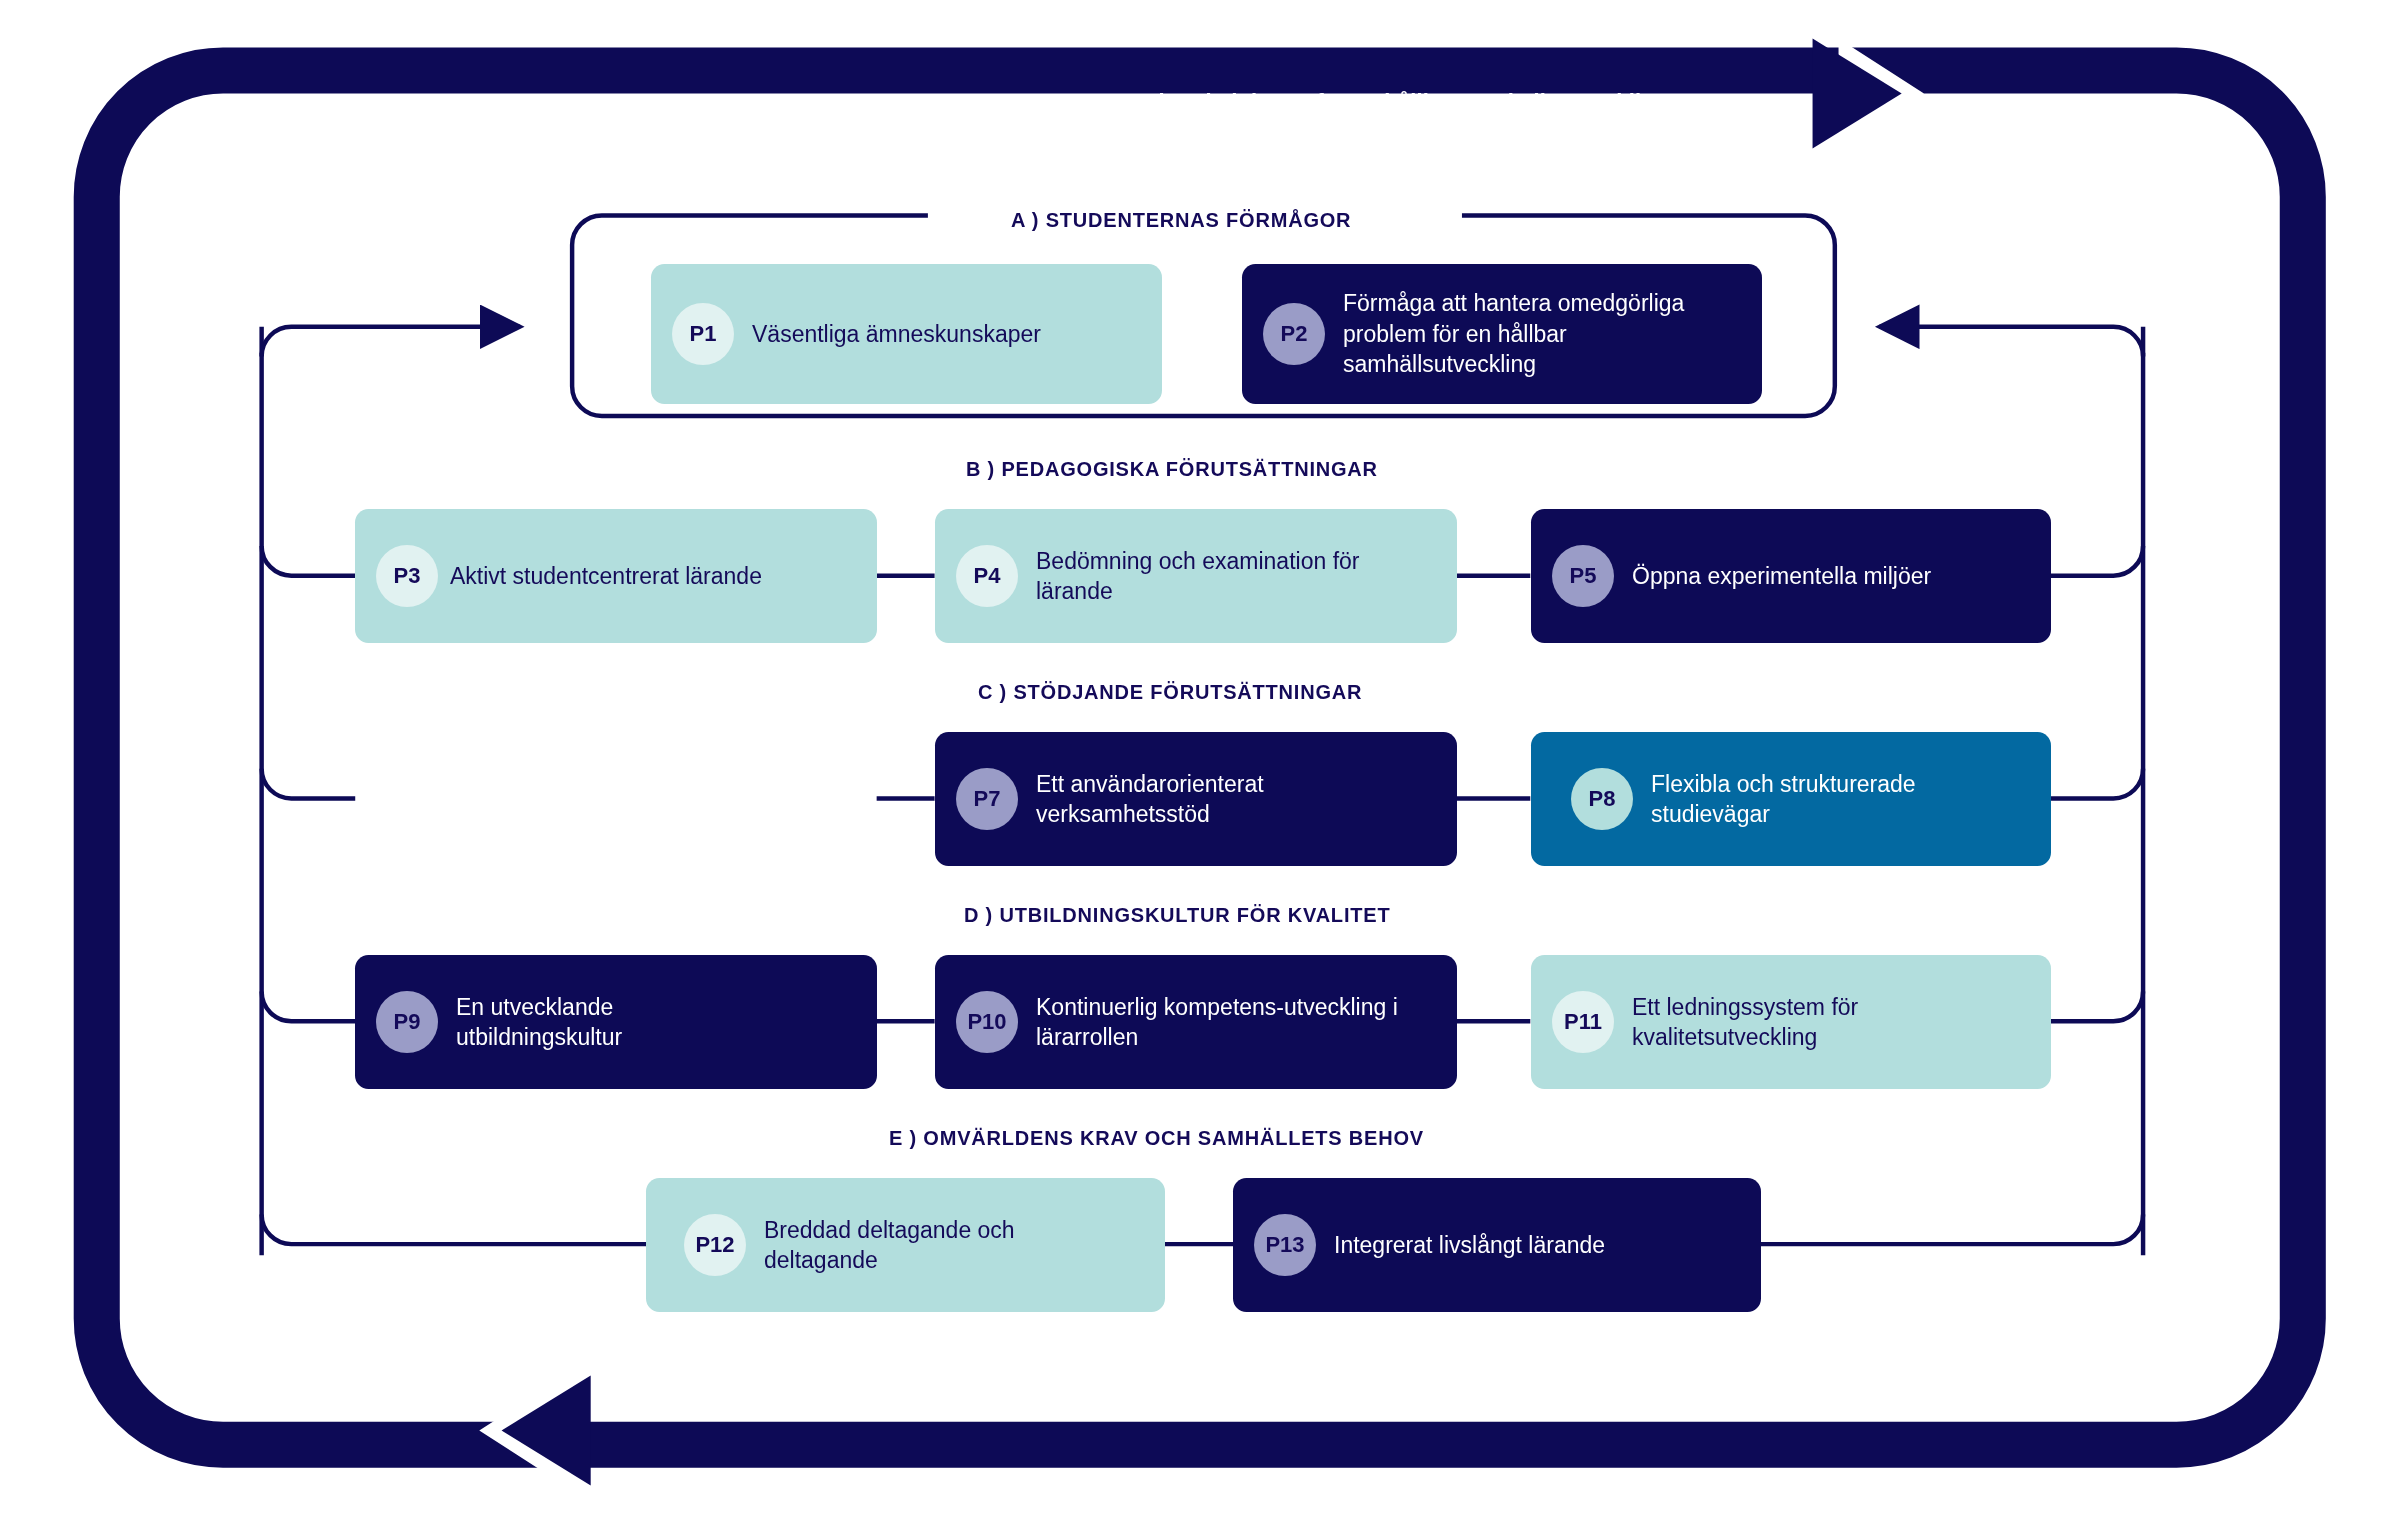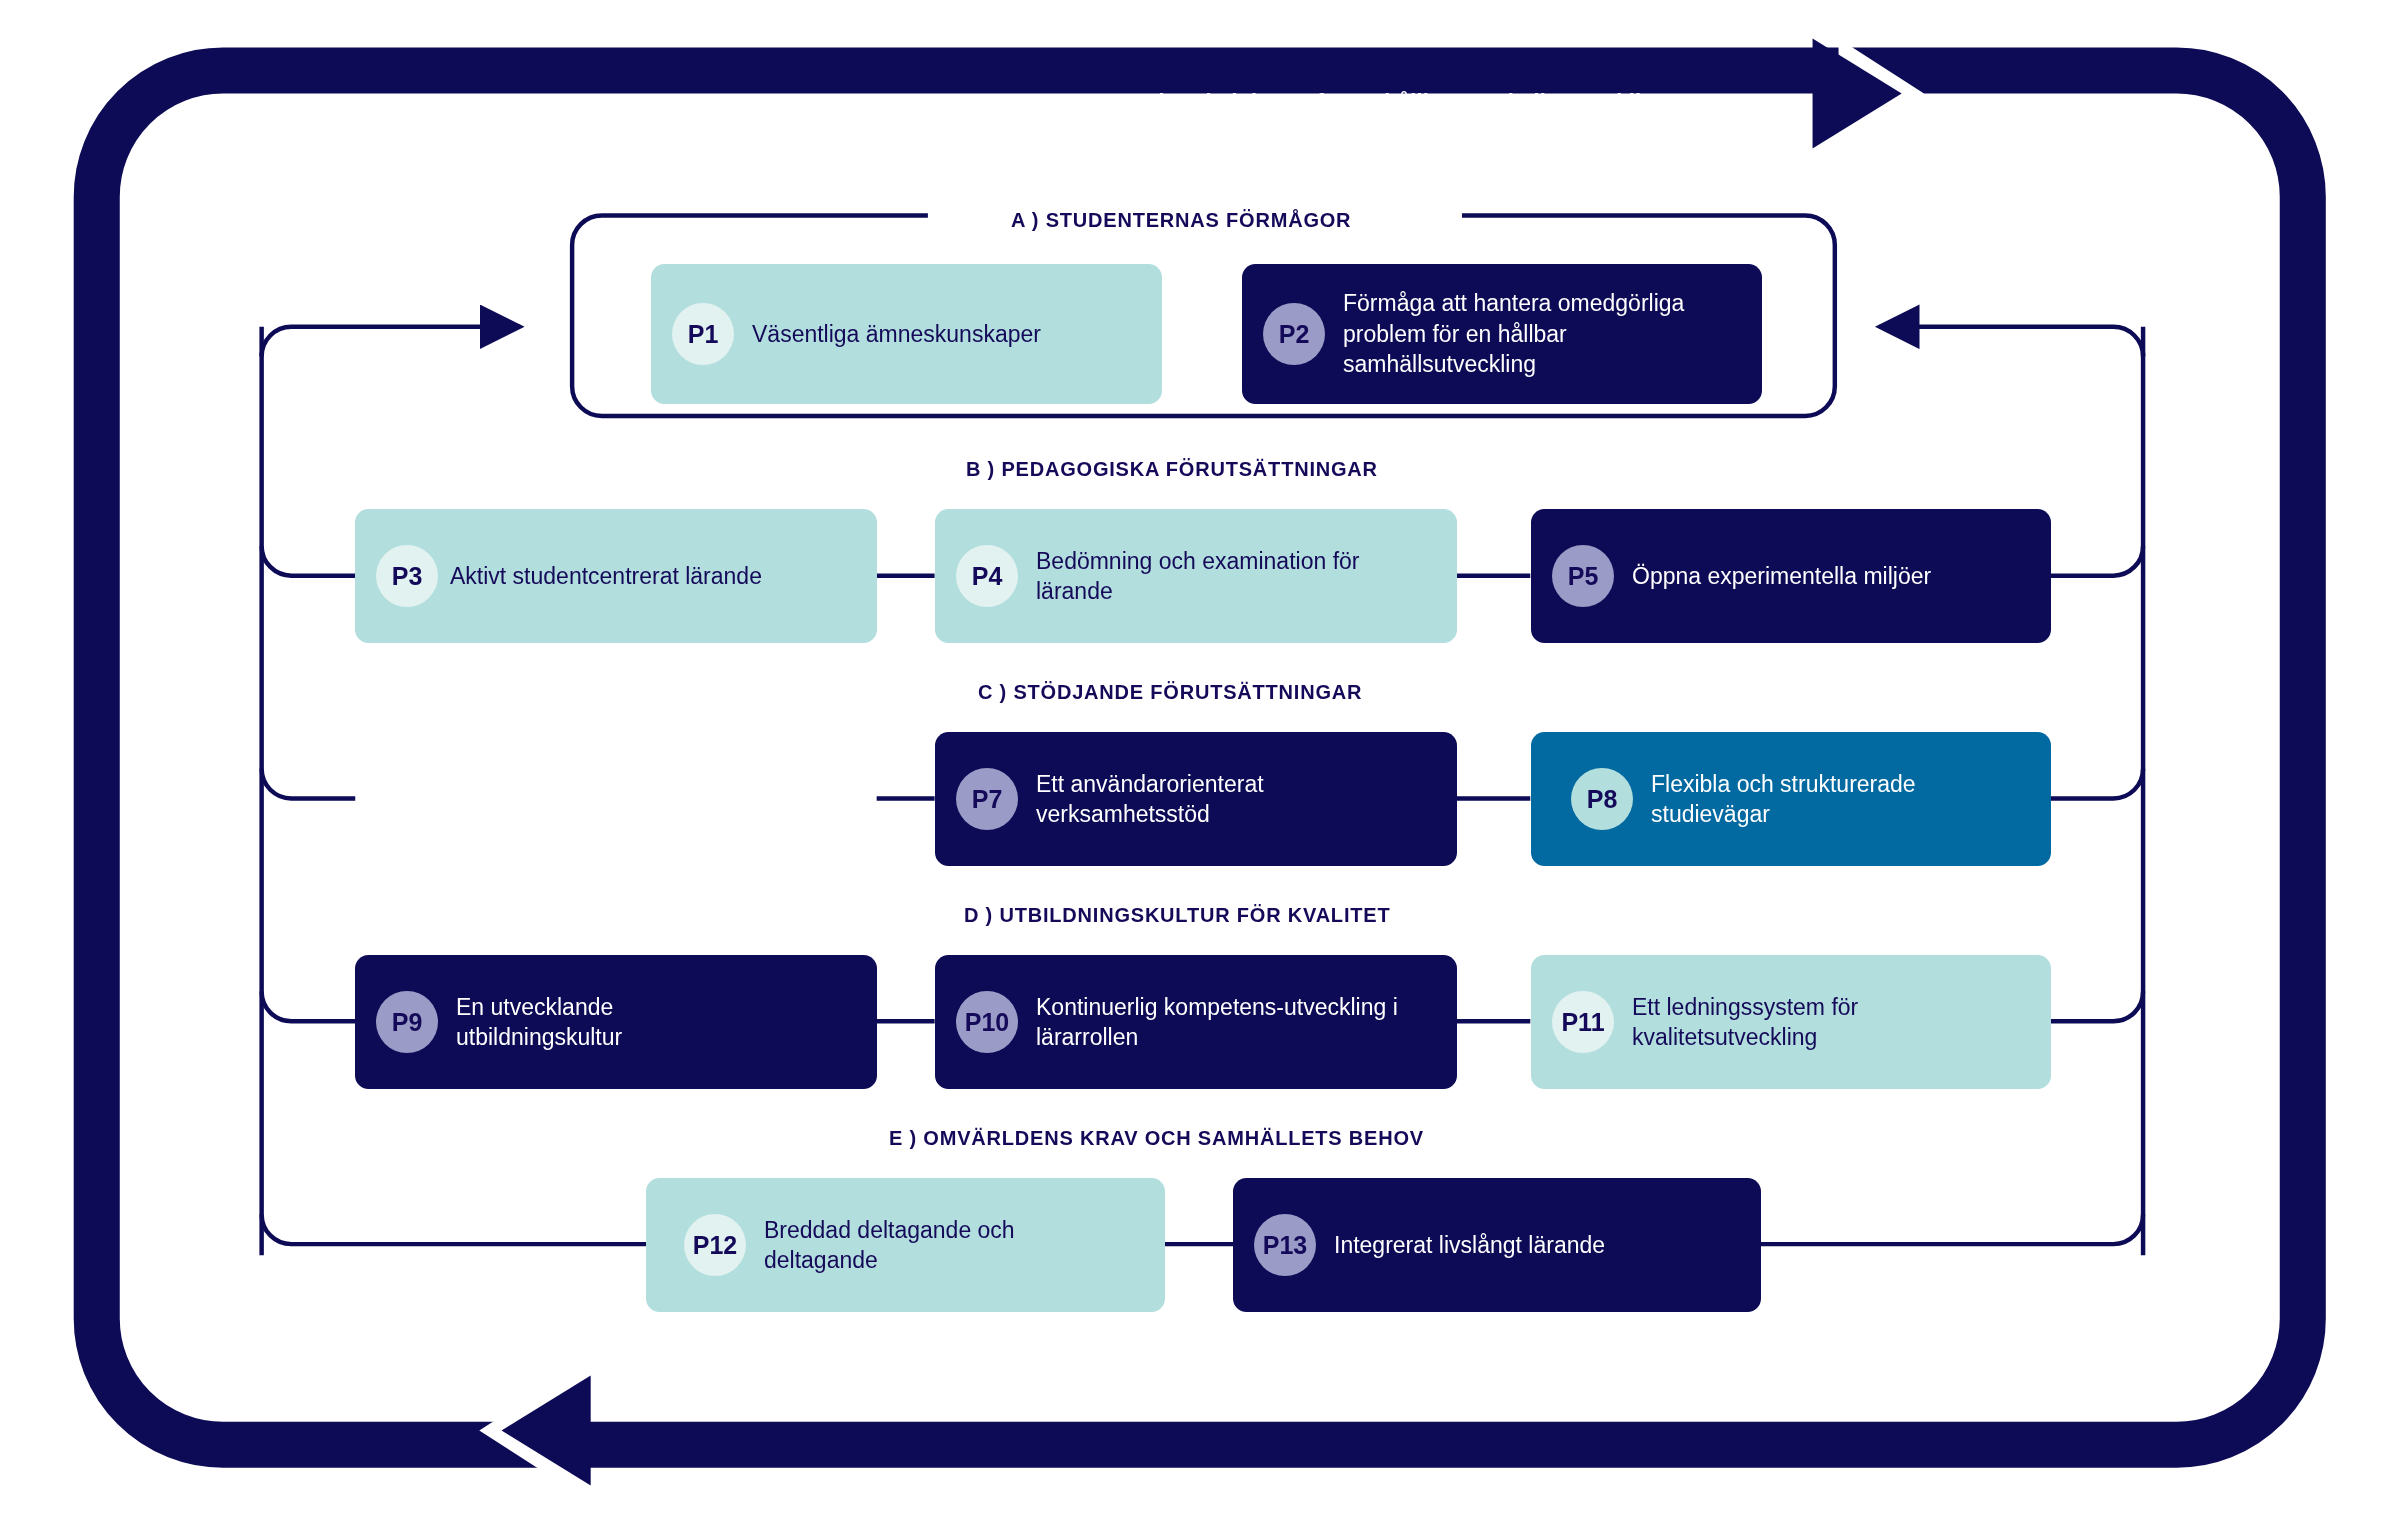--- a/index.html
+++ b/index.html
@@ -16,21 +16,21 @@
 
   
   .group-header{position:absolute;color:#140a59;font-size:20px;font-weight:700;
                 letter-spacing:0.8px;white-space:nowrap;}
 
   
   .card{position:absolute;border-radius:13.4px;display:flex;align-items:center;
         box-sizing:border-box;padding-left:21px;}
   .badge{flex:0 0 auto;width:62px;height:62px;border-radius:50%;
          display:flex;align-items:center;justify-content:center;
-         font-size:25px;font-weight:700;color:#140a59;}
+         font-size:22px;font-weight:700;color:#140a59;}
   .card-label{margin-left:18px;font-size:23px;line-height:1.32;font-weight:400;}
 
   .t-light{background:#b2dedd;}
   .t-light .badge{background:#e1f2f1;}
   .t-light .card-label{color:#140a59;}
 
   .t-navy{background:#0d0a56;}
   .t-navy .badge{background:#9a9cc7;}
   .t-navy .card-label{color:#ffffff;}
 

